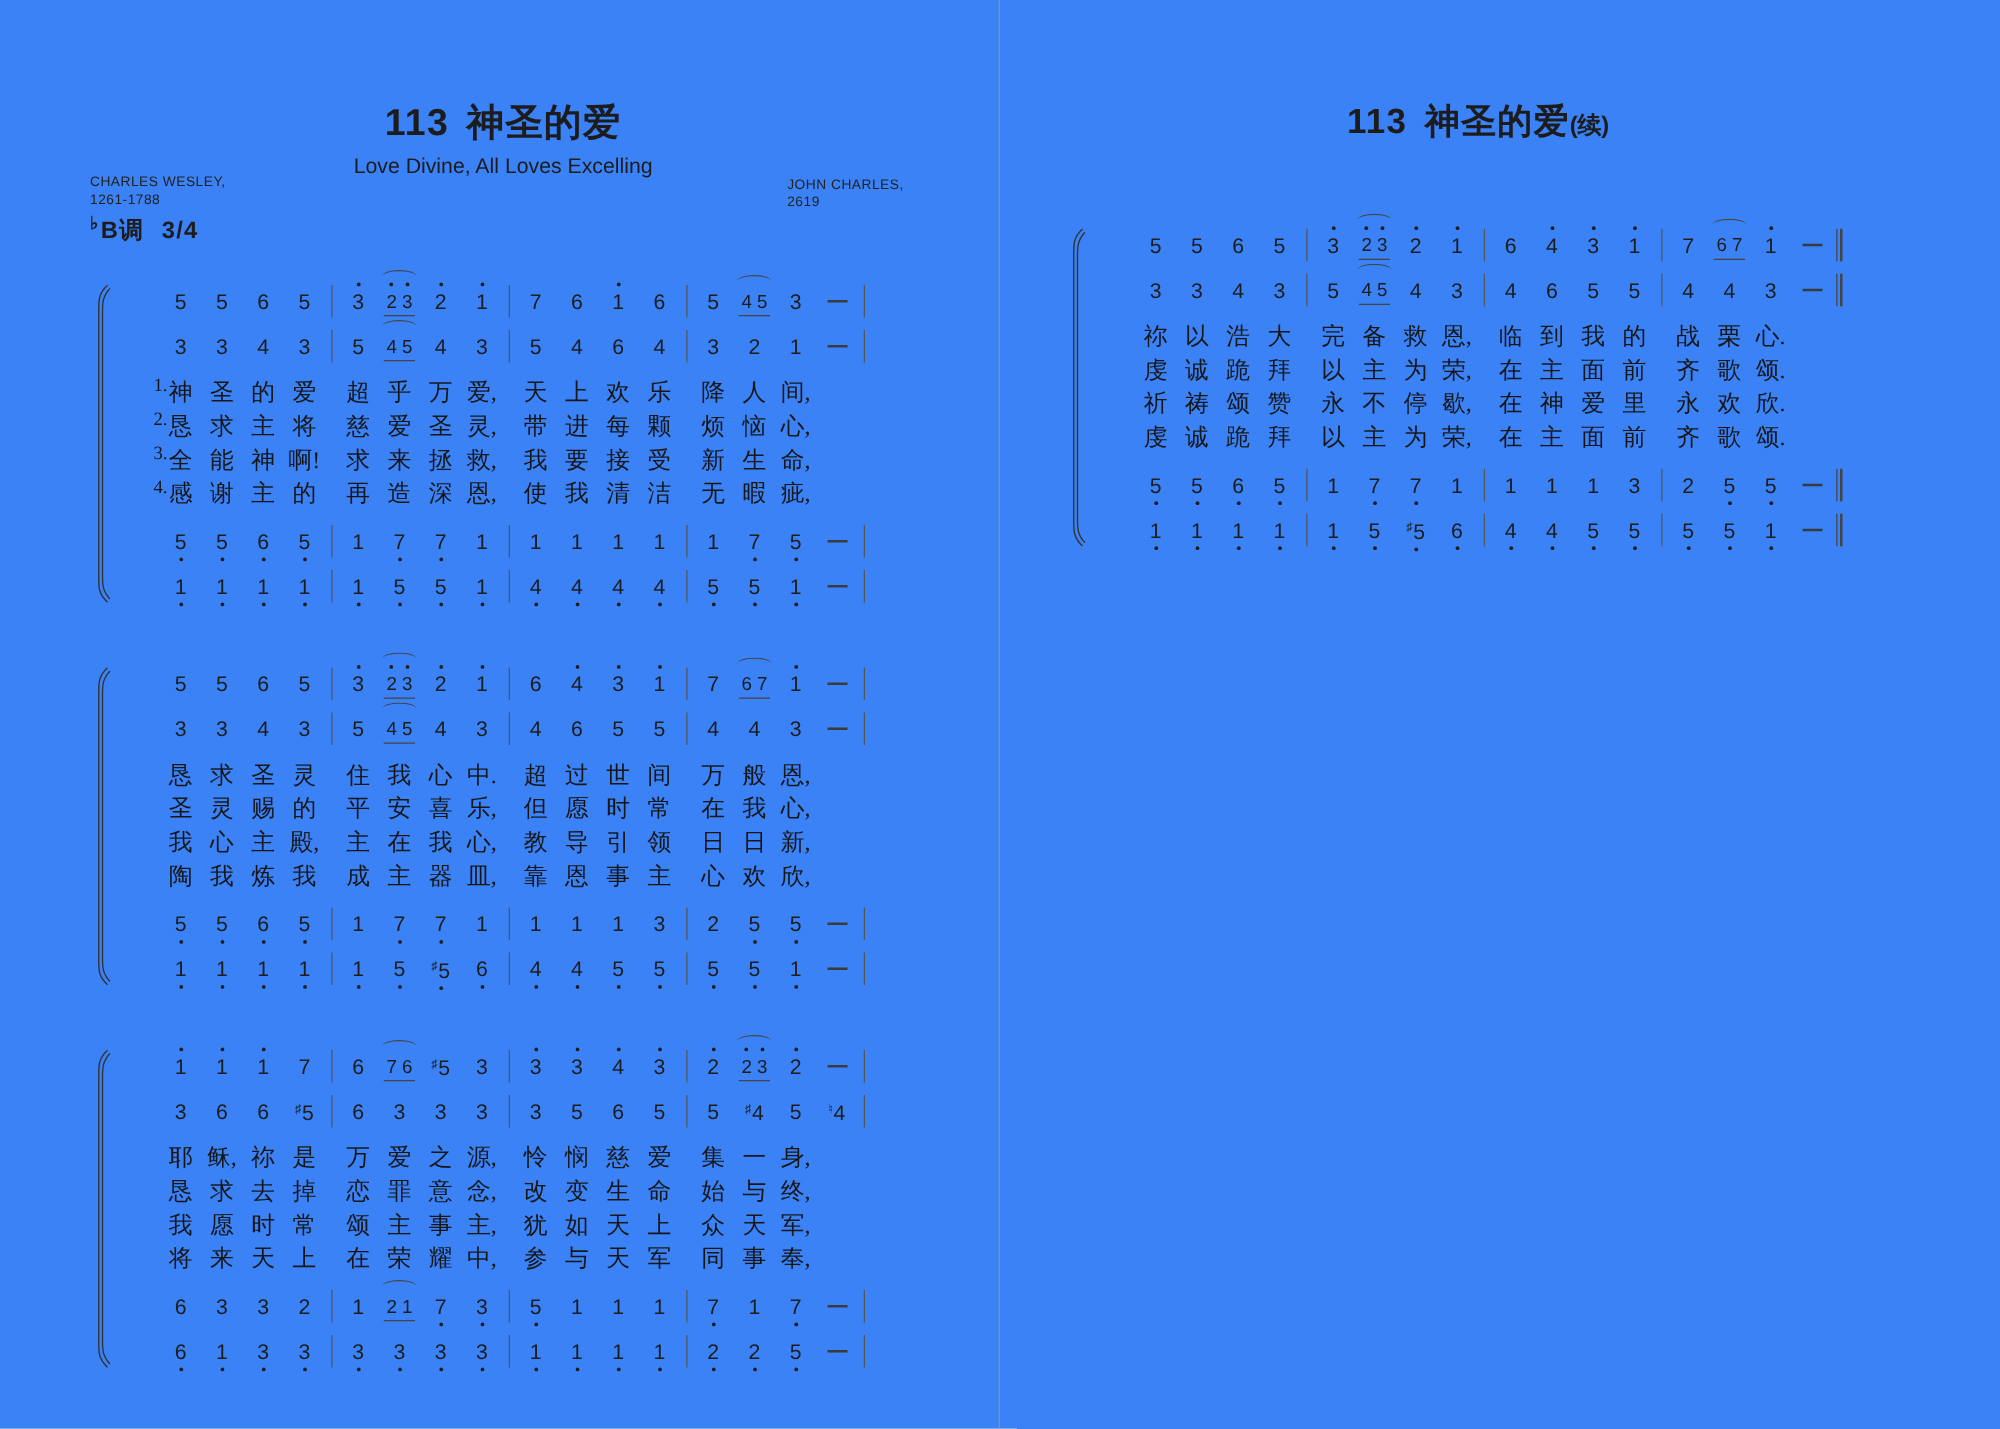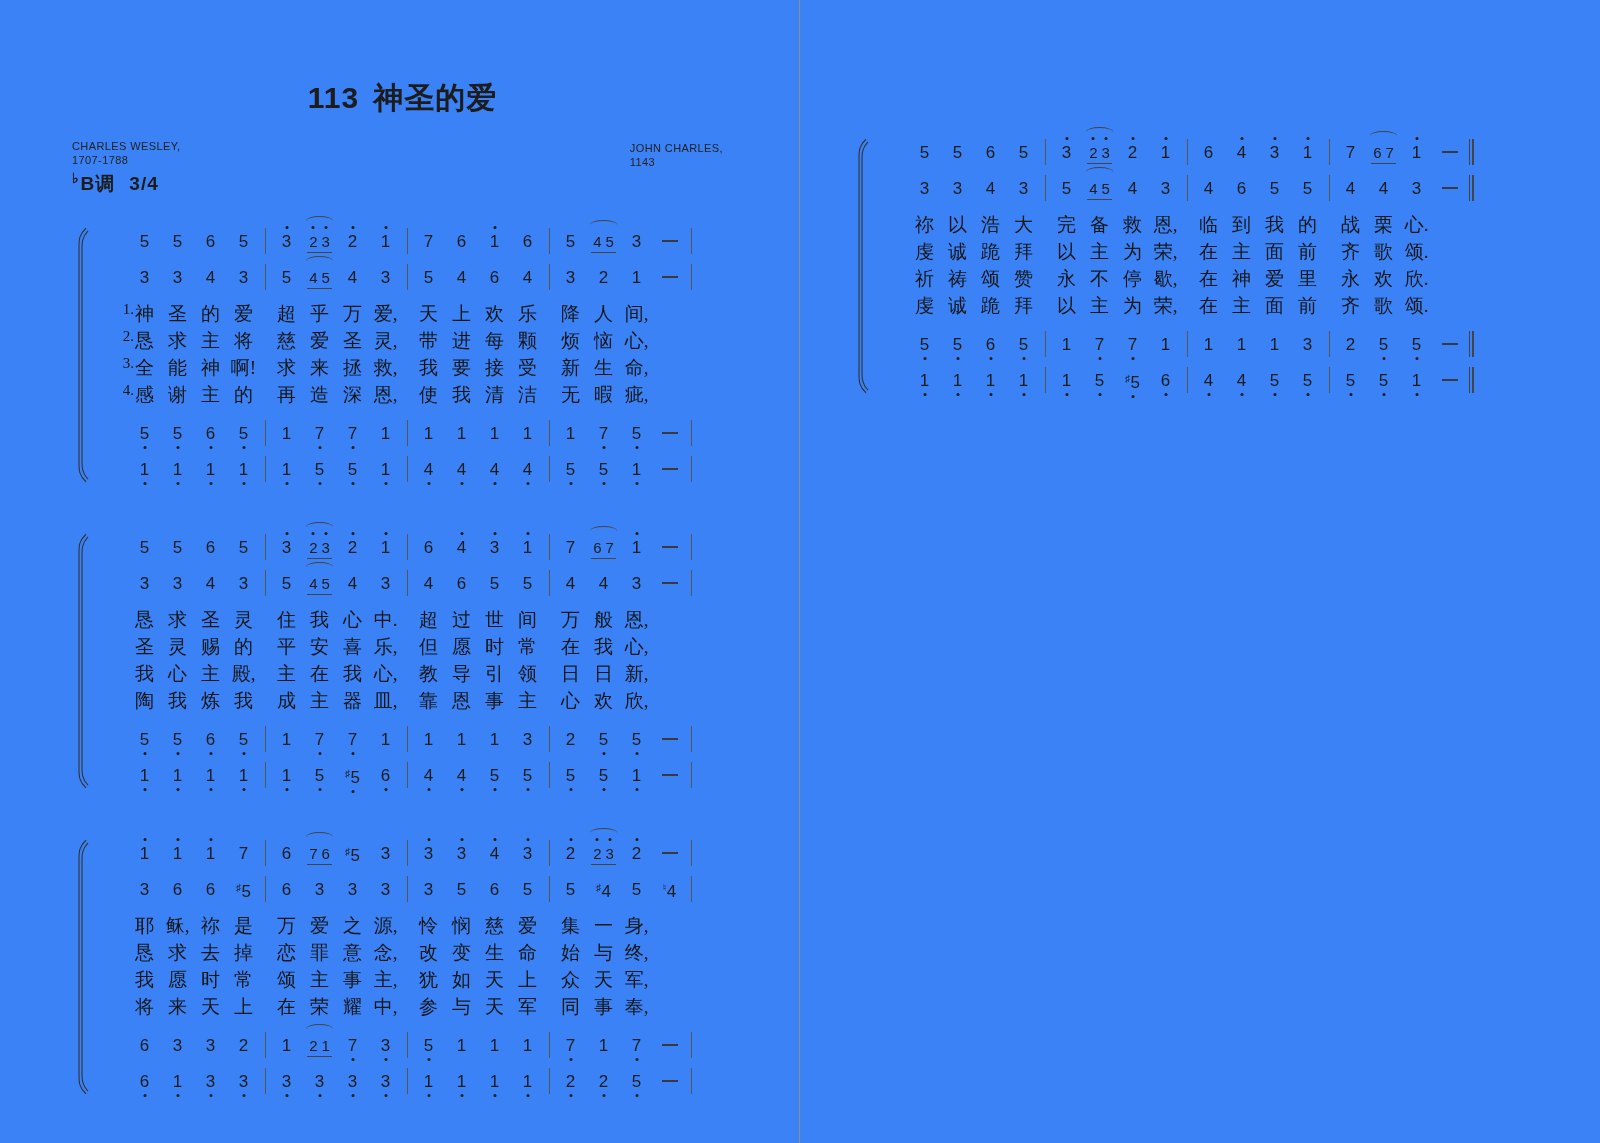--- a/index.html
+++ b/index.html
@@ -63,27 +63,28 @@
 </style>
 </head>
 <body>
 
 <div class="sheet">
   <div class="page-divider"></div>
 
   <div class="page left">
     <div class="hdr">
       <h1 class="hymn-title"><span class="tnum">113</span><span>神圣的爱</span></h1>
+      <div class="hymn-subtitle">Love Divine, All Loves Excelling</div>
       <div class="credit cl">
         <div>CHARLES WESLEY,</div>
-        <div>1707-1788</div>
+        <div>1261-1788</div>
       </div>
       <div class="credit cr">
         <div>JOHN CHARLES,</div>
-        <div>1143</div>
+        <div>2619</div>
       </div>
     </div>
     <div class="keyline"><span class="flat">♭</span><span>B调</span><span class="time">3/4</span></div>
     <div class="systems" id="systems-left">
         <div class="system">
           <svg viewBox="0 0 15 100" preserveAspectRatio="none" width="15" height="256" class="bracket">
             <path d="M12,0.5 C5,3 5,5 5,8 L5,92 C5,95 5,97 12,99.5" fill="none" stroke="#333" stroke-width="1.1" vector-effect="non-scaling-stroke"></path>
             <path d="M14,1.5 C8,4 8,6 8,9 L8,91 C8,94 8,96 14,98.5" fill="none" stroke="#333" stroke-width="1.1" vector-effect="non-scaling-stroke"></path>
           </svg>
           <div class="mline">
@@ -1539,20 +1540,23 @@
             </span>
             <span class="bcell">
               <span class="barline"></span>
             </span>
           </div>
         </div>
       </div>
   </div>
 
   <div class="page right">
+    <div class="hdr-right">
+      <h1 class="hymn-title" style="font-size:28px;"><span class="tnum">113</span><span>神圣的爱</span><span class="suffix">(续)</span></h1>
+    </div>
     <div class="systems" id="systems-right">
         <div class="system">
           <svg viewBox="0 0 15 100" preserveAspectRatio="none" width="15" height="256" class="bracket">
             <path d="M12,0.5 C5,3 5,5 5,8 L5,92 C5,95 5,97 12,99.5" fill="none" stroke="#333" stroke-width="1.1" vector-effect="non-scaling-stroke"></path>
             <path d="M14,1.5 C8,4 8,6 8,9 L8,91 C8,94 8,96 14,98.5" fill="none" stroke="#333" stroke-width="1.1" vector-effect="non-scaling-stroke"></path>
           </svg>
           <div class="mline">
             <span class="cell">
               <span class="note">5</span>
             </span>

